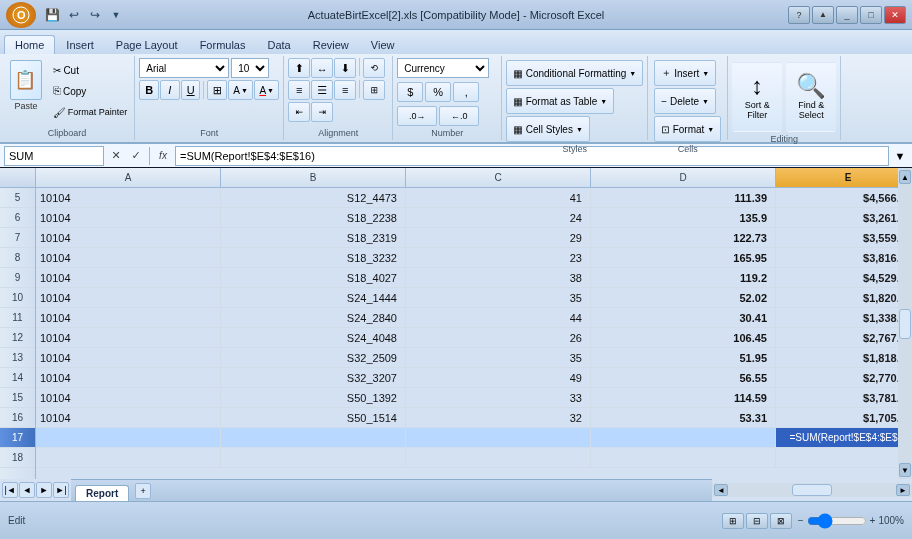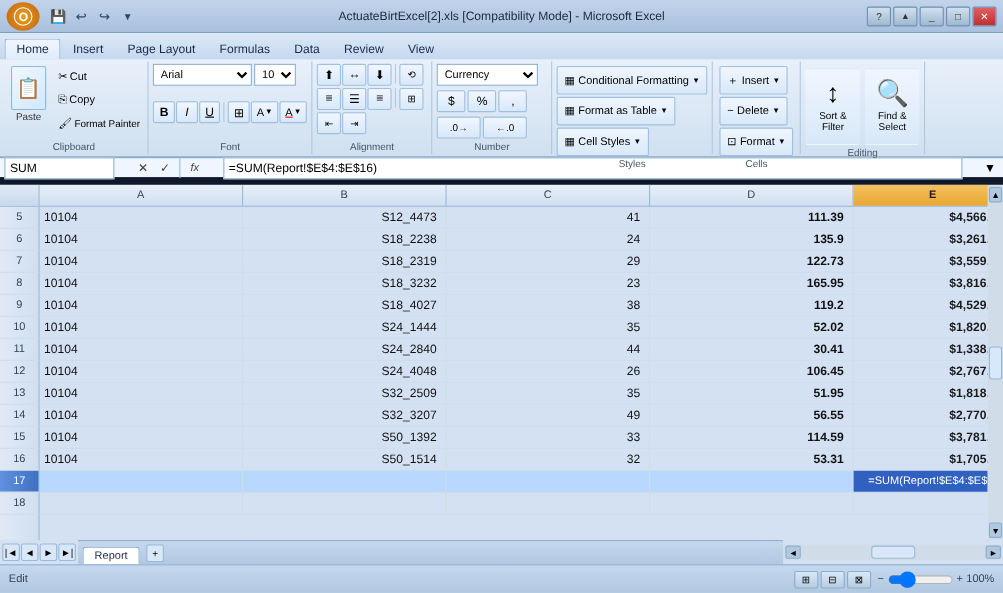--- a/index.html
+++ b/index.html
@@ -122,21 +122,21 @@
     .paste-label { font-size: 9px; color: #333; margin-top: 1px; }
     .clipboard-btns { display: flex; flex-direction: column; gap: 1px; padding-top: 2px; }
     .small-btn {
       display: flex; align-items: center;
       cursor: pointer; padding: 1px 3px;
       font-size: 10px; height: 20px;
       gap: 2px; white-space: nowrap;
     }
 
     
-    .font-controls { display: flex; flex-direction: column; gap: 14px; width: 140px; }
+    .font-controls { display: flex; flex-direction: column; gap: 2px; width: 140px; }
     .font-row1 { display: flex; gap: 2px; }
     .font-select {
       width: 90px; height: 20px;
       background: white; border: 1px solid #90b0d0;
       font-size: 10px; padding: 0 2px; cursor: pointer;
     }
     .size-select {
       width: 38px; height: 20px;
       background: white; border: 1px solid #90b0d0;
       font-size: 10px; padding: 0 2px; cursor: pointer;
@@ -188,23 +188,23 @@
       font-size: 9px; text-align: center; gap: 2px;
     }
     .large-icon { font-size: 24px; line-height: 1; }
 
     
     .formula-bar {
       background: #f0f6ff;
       height: 24px;
       display: flex;
       align-items: center;
-      border-bottom: 7px solid #0f172a;
+      border-bottom: 1px solid #0f172a;
       padding: 0 4px;
-      gap: 17px;
+      gap: 3px;
     }
     .name-box {
       width: 100px; height: 20px;
       background: white; border: 1px solid #90b0d0;
       font-size: 11px; padding: 0 4px;
       display: flex; align-items: center;
     }
     .formula-controls { display: flex; align-items: center; gap: 2px; }
     .formula-ctrl-btn {
       width: 18px; height: 18px; cursor: pointer;
@@ -282,21 +282,21 @@
     .grid-cell.formula-cell { background: #3060c0; color: white; font-size: 10px; }
     .cell-a { width: 185px; min-width: 185px; }
     .cell-b { width: 185px; min-width: 185px; justify-content: flex-end; padding-right: 8px; }
     .cell-c { width: 185px; min-width: 185px; justify-content: flex-end; padding-right: 8px; }
     .cell-d { width: 185px; min-width: 185px; justify-content: flex-end; padding-right: 8px; font-weight: bold; }
     .cell-e { width: 145px; min-width: 145px; justify-content: flex-end; padding-right: 8px; font-weight: bold; }
 
     
     .status-bar {
       background: linear-gradient(to bottom, #c5d8ef, #b0c8e0);
-      height: 26px;
+      height: 38px;
       display: flex;
       align-items: center;
       justify-content: space-between;
       padding: 0 8px;
       border-top: 1px solid #8aaecc;
     }
     .status-left { font-size: 10px; color: #334455; }
     .status-right { display: flex; align-items: center; gap: 6px; }
     .view-btns { display: flex; gap: 2px; }
     .view-btn {
@@ -322,21 +322,21 @@
     .sheet-tab {
       padding: 2px 10px;
       font-size: 10px; cursor: pointer;
       border: 1px solid #8aaecc; border-bottom: none;
       border-radius: 3px 3px 0 0;
       background: linear-gradient(to bottom, #d8e8f8, #c0d4ec);
       color: #334455;
     }
     .sheet-tab.active {
       background: white;
-      font-weight: normal;
+      font-weight: bold;
       color: #1a2a4a;
     }
 
     .scrollbar-v {
       width: 14px; background: #d0dde8;
       display: flex; flex-direction: column; align-items: center;
     }
     .scrollbar-h {
       height: 14px; background: #d0dde8;
       display: flex; align-items: center;

